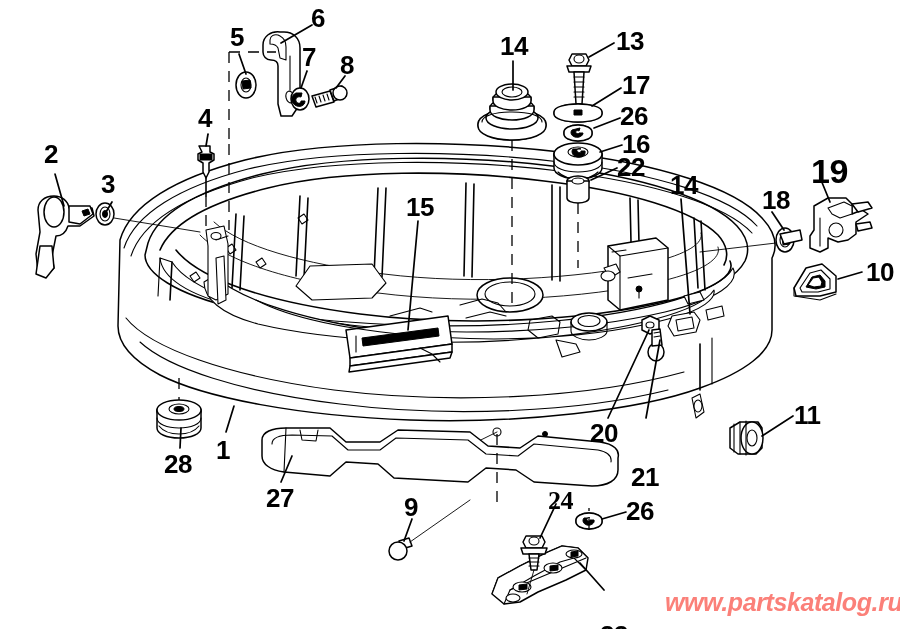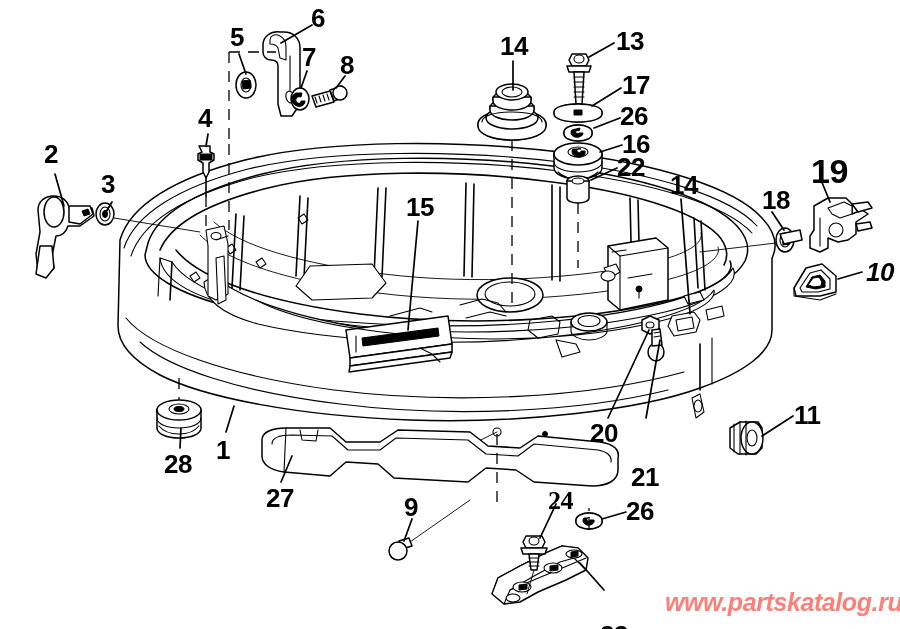--- a/index.html
+++ b/index.html
@@ -470,21 +470,21 @@
   </svg>
 
   <div class="callout" style="left:44px;  top:141px; font-size:26px;">2</div>
   <div class="callout" style="left:101px; top:171px; font-size:26px;">3</div>
   <div class="callout" style="left:198px; top:105px; font-size:26px;">4</div>
   <div class="callout" style="left:230px; top:24px;  font-size:26px;">5</div>
   <div class="callout" style="left:311px; top:5px;   font-size:26px;">6</div>
   <div class="callout" style="left:302px; top:44px;  font-size:26px;">7</div>
   <div class="callout" style="left:340px; top:52px;  font-size:26px;">8</div>
   <div class="callout" style="left:404px; top:494px; font-size:26px;">9</div>
-  <div class="callout" style="left:866px; top:259px; font-size:26px;font-style:italic;">10</div>
+  <div class="callout" style="left:866px; top:259px; font-size:26px;">10</div>
   <div class="callout" style="left:794px; top:402px; font-size:26px;text-align:right;">11</div>
   <div class="callout" style="left:670px; top:172px; font-size:26px;">14</div>
   <div class="callout" style="left:616px; top:28px;  font-size:26px;">13</div>
   <div class="callout" style="left:500px; top:33px;  font-size:26px;">14</div>
   <div class="callout" style="left:406px; top:194px; font-size:26px;">15</div>
   <div class="callout" style="left:622px; top:131px; font-size:26px;">16</div>
   <div class="callout" style="left:622px; top:72px;  font-size:26px;">17</div>
   <div class="callout" style="left:762px; top:187px; font-size:26px;">18</div>
   <div class="callout" style="left:811px; top:154px; font-size:34px;">19</div>
   <div class="callout" style="left:590px; top:420px; font-size:26px;">20</div>

